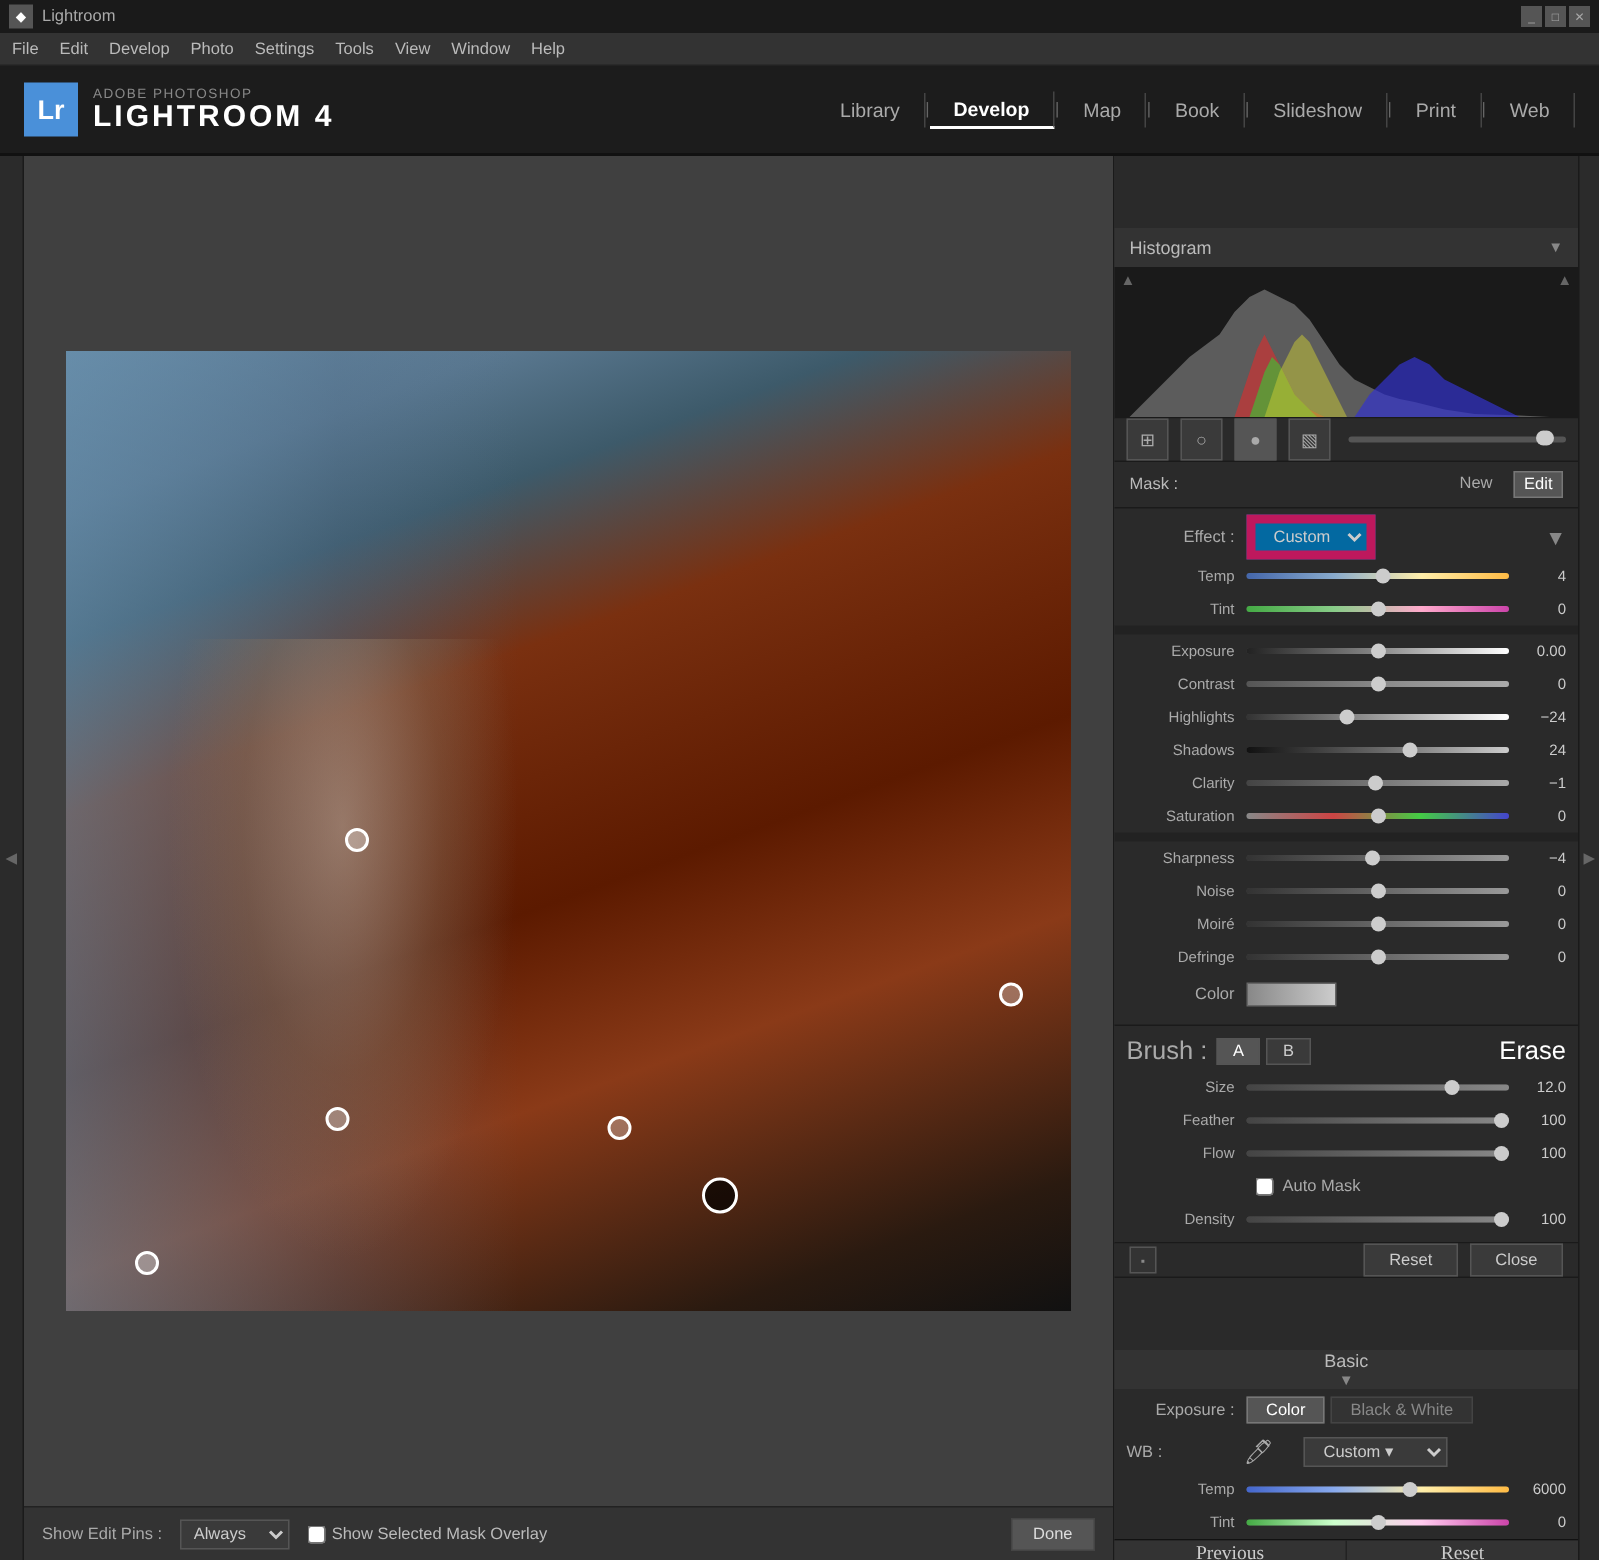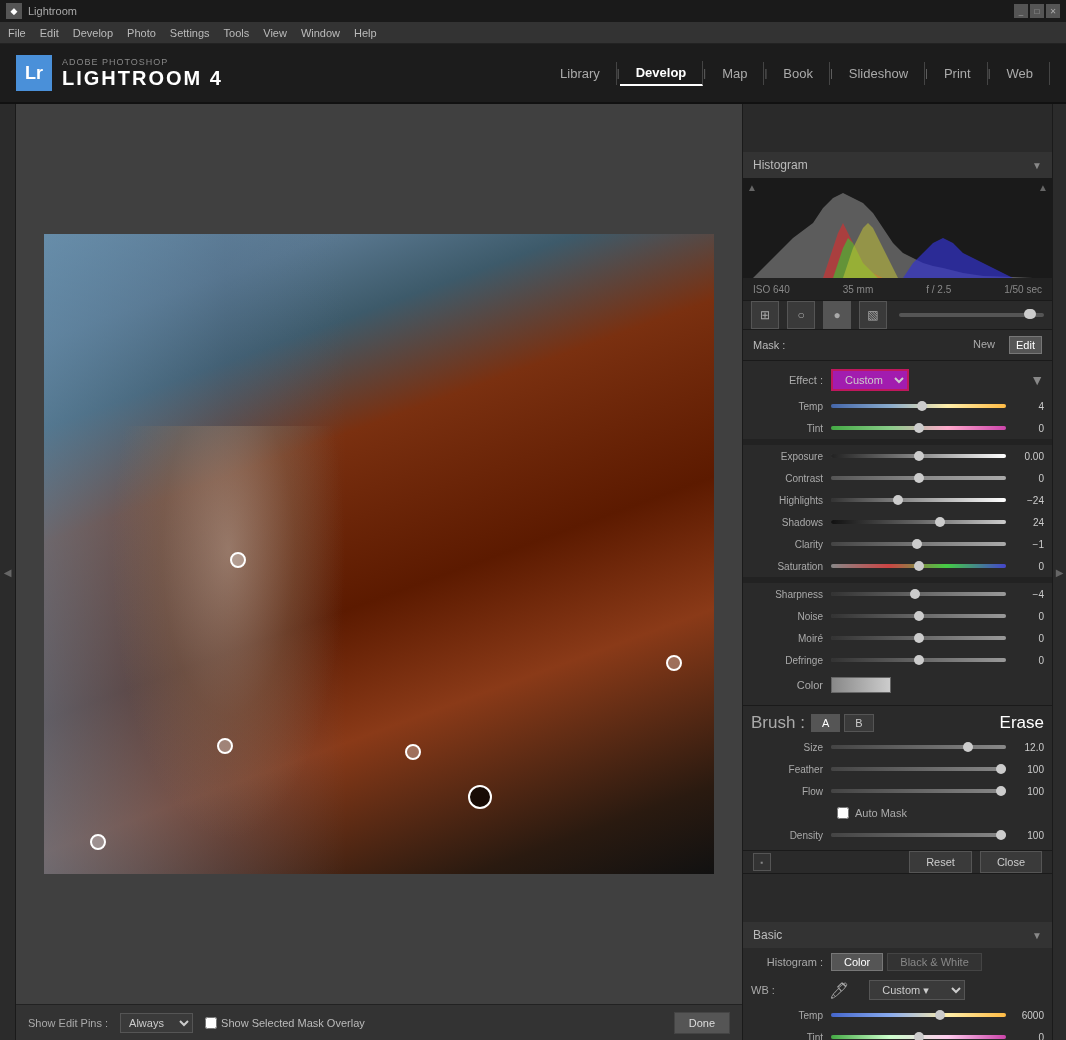--- a/index.html
+++ b/index.html
@@ -88,21 +88,21 @@
     .adj-row { display: flex; align-items: center; height: 22px; padding: 0 8px; }
     .adj-label { width: 80px; text-align: right; color: #aaa; font-size: 10px; padding-right: 8px; }
     .adj-slider-container { flex: 1; height: 4px; background: #444; border-radius: 2px; position: relative; cursor: pointer; }
     .adj-slider-track { position: absolute; top: 0; left: 0; right: 0; bottom: 0; border-radius: 2px; }
     .adj-slider-thumb { position: absolute; top: 50%; transform: translate(-50%, -50%); width: 10px; height: 10px; background: #ccc; border-radius: 50%; }
     .adj-value { width: 38px; text-align: right; color: #ccc; font-size: 10px; padding-left: 4px; }
 
     
     .effect-row { display: flex; align-items: center; height: 26px; padding: 0 8px; margin-bottom: 2px; }
     .effect-label { width: 80px; text-align: right; color: #aaa; font-size: 11px; padding-right: 8px; }
-    .effect-select { background: #a21caf; color: #ccc; border: 2px solid #be185d; padding: 2px 8px; font-size: 11px; }
+    .effect-select { background: #0369a1; color: #ccc; border: 6px solid #be185d; padding: 2px 8px; font-size: 11px; }
 
     
     .temp-track { background: linear-gradient(to right, #4466aa, #88aacc, #ffeeaa, #ffbb44); }
     .tint-track { background: linear-gradient(to right, #44aa44, #88cc88, #ffaacc, #cc44aa); }
     .exp-track { background: linear-gradient(to right, #222, #888, #fff); }
     .contrast-track { background: linear-gradient(to right, #555, #888, #aaa); }
     .hl-track { background: linear-gradient(to right, #333, #999, #fff); }
     .sh-track { background: linear-gradient(to right, #111, #666, #ccc); }
     .clarity-track { background: linear-gradient(to right, #444, #777, #aaa); }
     .sat-track { background: linear-gradient(to right, #888 0%, #cc4444 33%, #44cc44 66%, #4444cc 100%); }
@@ -136,21 +136,21 @@
     .flow-track { background: linear-gradient(to right, #444, #888); }
     .density-track { background: linear-gradient(to right, #444, #888); }
 
     
     #reset-close-row { height: 36px; background: #2a2a2a; display: flex; align-items: center; justify-content: flex-end; padding: 0 10px; gap: 8px; border-bottom: 1px solid #1a1a1a; }
     .action-btn { background: #3a3a3a; color: #ccc; border: 1px solid #555; padding: 4px 16px; cursor: pointer; font-size: 11px; }
     #mini-icon { width: 18px; height: 18px; background: #333; border: 1px solid #555; margin-right: auto; display: flex; align-items: center; justify-content: center; font-size: 8px; color: #888; }
 
     
     #basic-section { padding: 0; }
-    #basic-header { height: 26px; background: #333; display: flex; align-items: center; justify-content: space-between; padding: 0 10px; font-size: 12px; color: #bbb; cursor: pointer; }
+    #basic-header { height: 26px; background: #333; display: flex; align-items: center; justify-content: space-between; padding: 0 10px; font-size: 12px; color: #bbb; cursor: pointer; flex-direction: column; }
     .treatment-row { display: flex; align-items: center; height: 28px; padding: 0 8px; }
     .treatment-label { width: 80px; text-align: right; color: #aaa; font-size: 11px; padding-right: 8px; }
     .treatment-btn { padding: 2px 12px; background: #555; color: white; border: 1px solid #777; font-size: 11px; cursor: pointer; }
     .treatment-btn.inactive { background: #333; color: #888; border-color: #444; }
     .wb-row { display: flex; align-items: center; height: 28px; padding: 0 8px; }
     .wb-label { width: 80px; text-align: right; color: #aaa; font-size: 11px; padding-right: 8px; }
     .wb-eyedropper { margin-left: -2px; color: #aaa; font-size: 14px; cursor: pointer; }
     .wb-select { background: #3a3a3a; color: #ccc; border: 1px solid #555; padding: 2px 8px; font-size: 11px; margin-left: 20px; }
 
     
@@ -272,26 +272,20 @@
           <polygon points="90,100 95,85 100,70 105,60 110,65 115,75 120,85 125,90 130,95 135,100" fill="#33cc33" opacity="0.6"></polygon>
 
           <polygon points="160,100 170,85 180,75 190,65 200,60 210,65 220,75 230,80 240,85 250,90 260,95 270,100" fill="#3333cc" opacity="0.7"></polygon>
 
           <polygon points="100,100 105,85 110,70 115,60 120,50 125,45 130,50 135,60 140,70 145,80 150,90 155,100" fill="#cccc33" opacity="0.5"></polygon>
         </svg>
 
         <div style="position:absolute;top:4px;left:4px;color:#666;font-size:10px;">▲</div>
         <div style="position:absolute;top:4px;right:4px;color:#666;font-size:10px;">▲</div>
       </div>
-      <div id="hist-info">
-        <span>ISO 640</span>
-        <span>35 mm</span>
-        <span>f / 2.5</span>
-        <span>1/50 sec</span>
-      </div>
     </div>
 
     <div id="view-controls">
       <div class="view-btn">⊞</div>
       <div class="view-btn">○</div>
       <div class="view-btn active">●</div>
       <div class="view-btn">▧</div>
       <div class="view-slider" style="margin-left:4px;">
         <div style="position:absolute;right:8px;top:-4px;width:10px;height:10px;background:#ccc;border-radius:50%;"></div>
       </div>
@@ -492,21 +486,21 @@
       <button class="action-btn">Close</button>
     </div>
 
     <div id="basic-section">
       <div id="basic-header" class="section-header">
         <span>Basic</span>
         <span class="arrow-down">▼</span>
       </div>
 
       <div class="treatment-row">
-        <span class="treatment-label">Histogram :</span>
+        <span class="treatment-label">Exposure :</span>
         <button class="treatment-btn">Color</button>
         <button class="treatment-btn inactive" style="margin-left:4px;">Black &amp; White</button>
       </div>
 
       <div class="wb-row">
         <span class="wb-label" style="width:80px;text-align:left;color:#aaa;padding-right:8px;">WB :</span>
         <span class="wb-eyedropper" style="font-size:16px;">🖊</span>
         <select class="wb-select">
           <option>Custom ▾</option>
           <option>As Shot</option>

